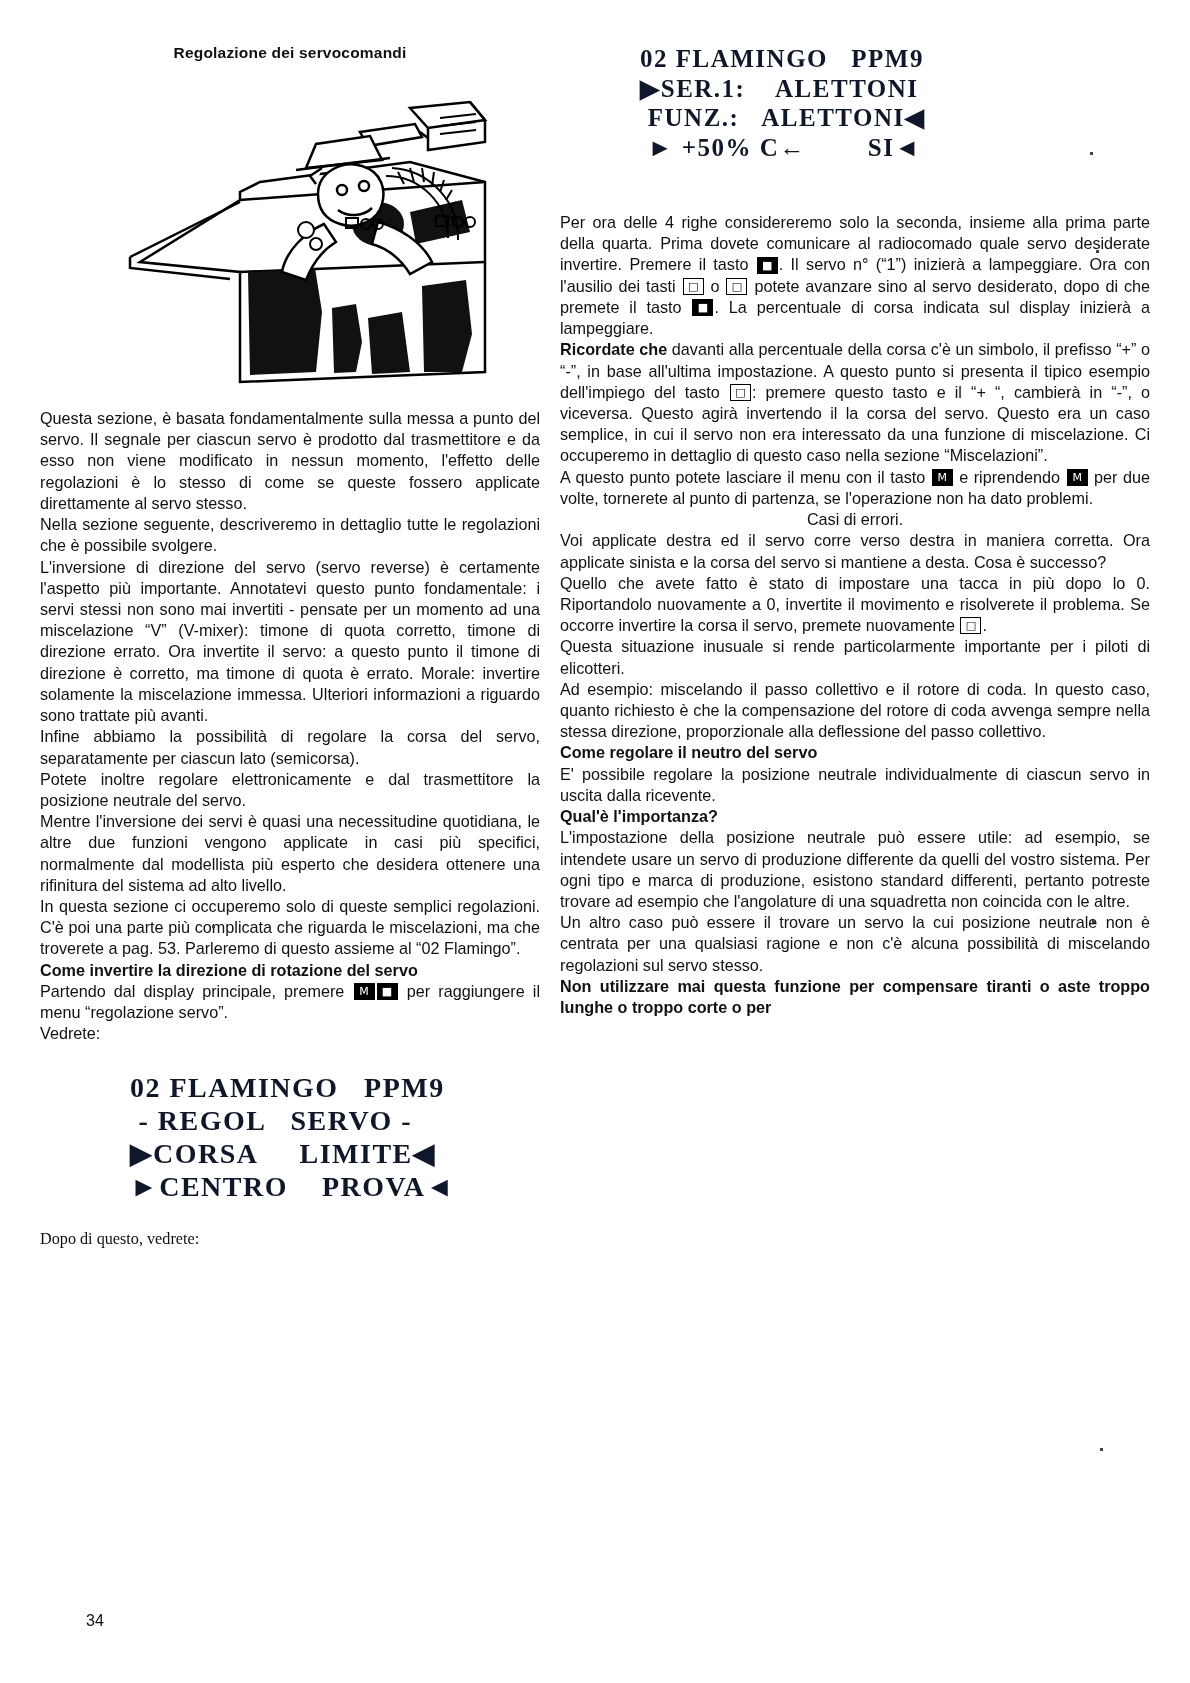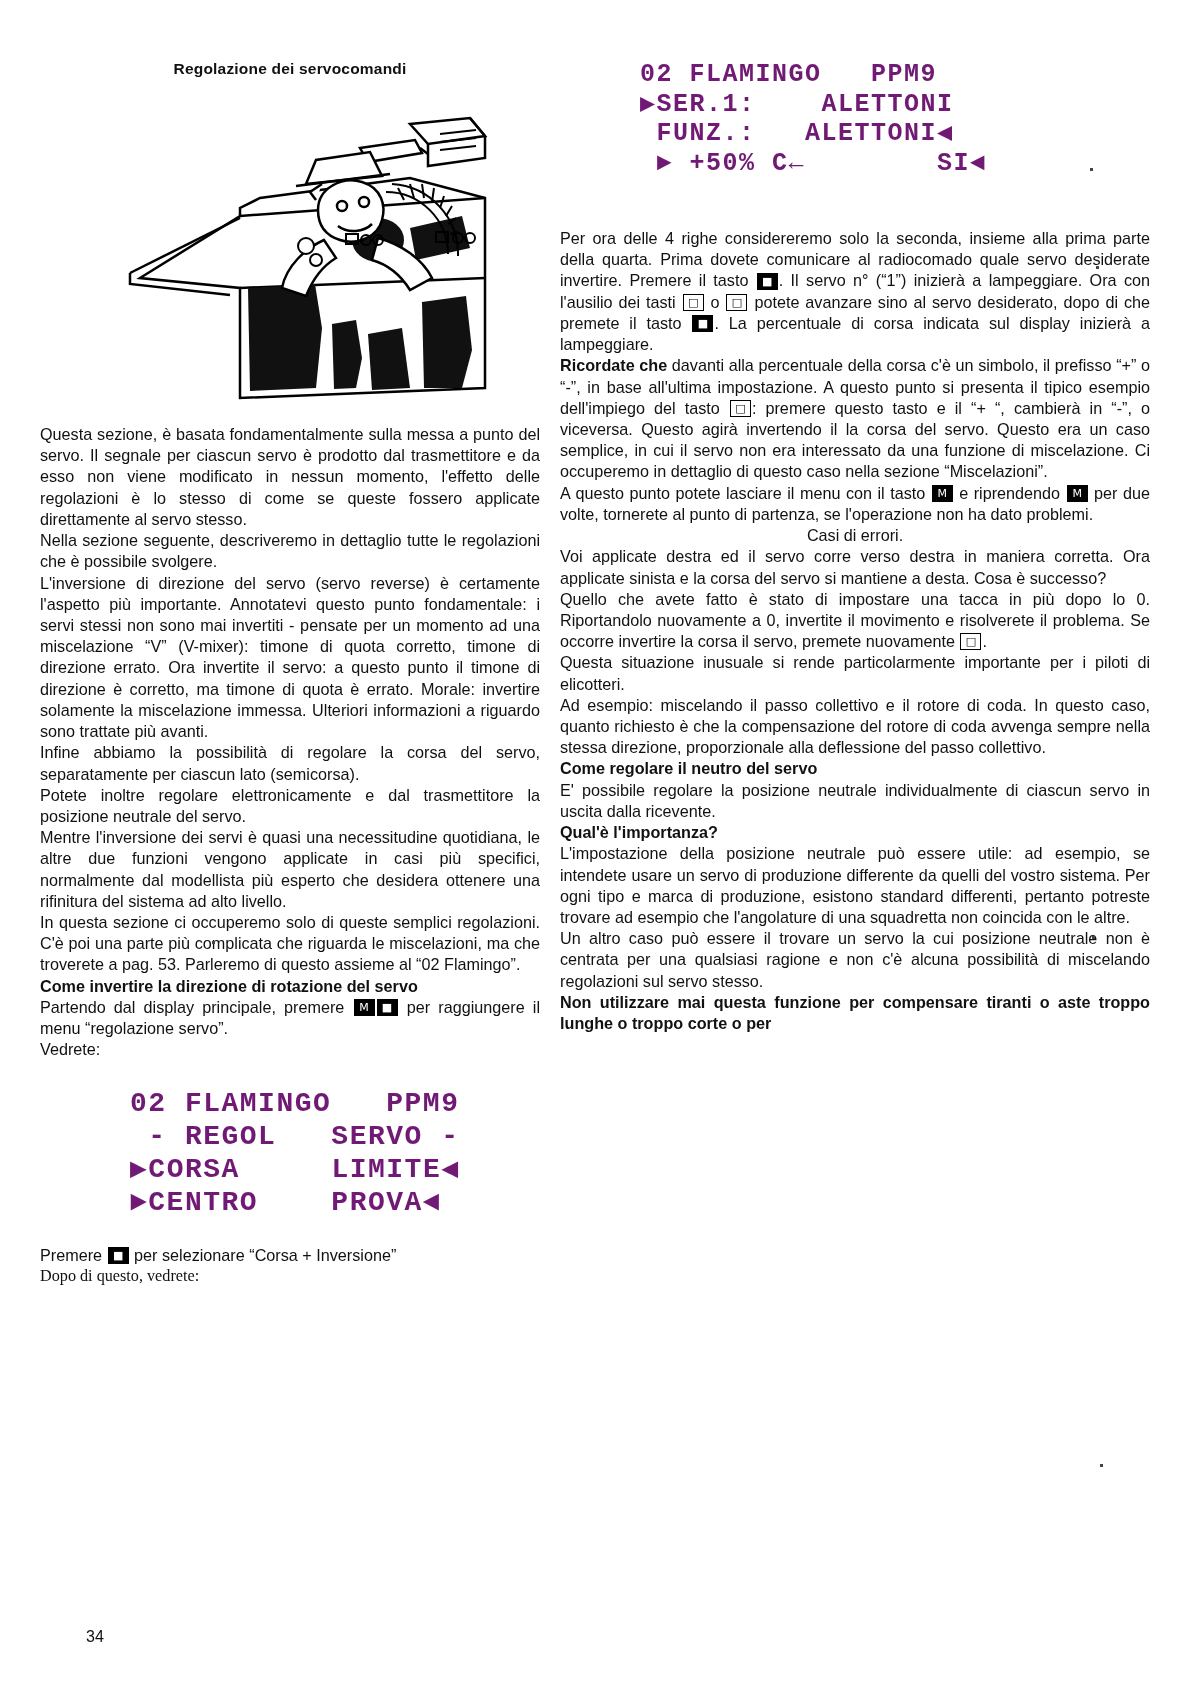--- a/index.html
+++ b/index.html
@@ -10,21 +10,21 @@
   body {
     width: 1190px;
     height: 1683px;
     position: relative;
     font-family: "Liberation Sans", sans-serif;
     color: #111;
     overflow: hidden;
   }
   .page {
     position: absolute;
-    left: 0; top: 16px;
+    left: 0; top: 0;
     width: 1190px;
     height: 1514px;
     border-radius: 6px;
   }
   
   .col-left {
     position: absolute;
     left: 40px;
     top: 44px;
     width: 500px;
@@ -56,27 +56,27 @@
     margin: 0;
     font-size: 16.2px;
     line-height: 1.31;
     text-align: justify;
     text-justify: inter-word;
   }
   .bold { font-weight: bold; }
 
   
   .lcd {
-    font-family: Liberation Mono, monospace;
+    font-family: Liberation Serif, serif;
     font-weight: bold;
     font-size: 25px;
     line-height: 1.18;
     letter-spacing: 1.5px;
     white-space: pre;
-    color: #701a75;
+    color: #0f172a;
   }
   .lcd-top {
     position: absolute;
     left: 640px;
     top: 44px;
     width: 480px;
   }
   .lcd-mid {
     margin: 26px 0 0 90px;
     font-size: 28px;
@@ -205,21 +205,20 @@
       <p><span>Partendo dal display principale, premere </span><span class="key">M</span><span class="key">■</span><span> per raggiungere il menu “regolazione servo”.</span></p>
       <p>Vedrete:</p>
     </div>
 
     <div class="lcd lcd-mid"><span>02 FLAMINGO   PPM9</span>
 <span> - REGOL   SERVO -</span>
 <span>▶CORSA     LIMITE◀</span>
 <span>►CENTRO    PROVA◄</span></div>
 
     <div class="body-text" style="margin-top:26px;">
-      <p style="text-align:left;"><span>Premere </span><span class="key">■</span><span> per selezionare “Corsa + Inversione”</span></p>
       <p style="text-align:left;font-family:Liberation Serif, serif;">Dopo di questo, vedrete:</p>
     </div>
   </div>
 
   <div class="lcd lcd-top"><span>02 FLAMINGO   PPM9</span>
 <span>▶SER.1:    ALETTONI</span>
 <span> FUNZ.:   ALETTONI◀</span>
 <span> ► +50% C←        SI◄</span></div>
 
   <div class="col-right" style="top:212px;">

